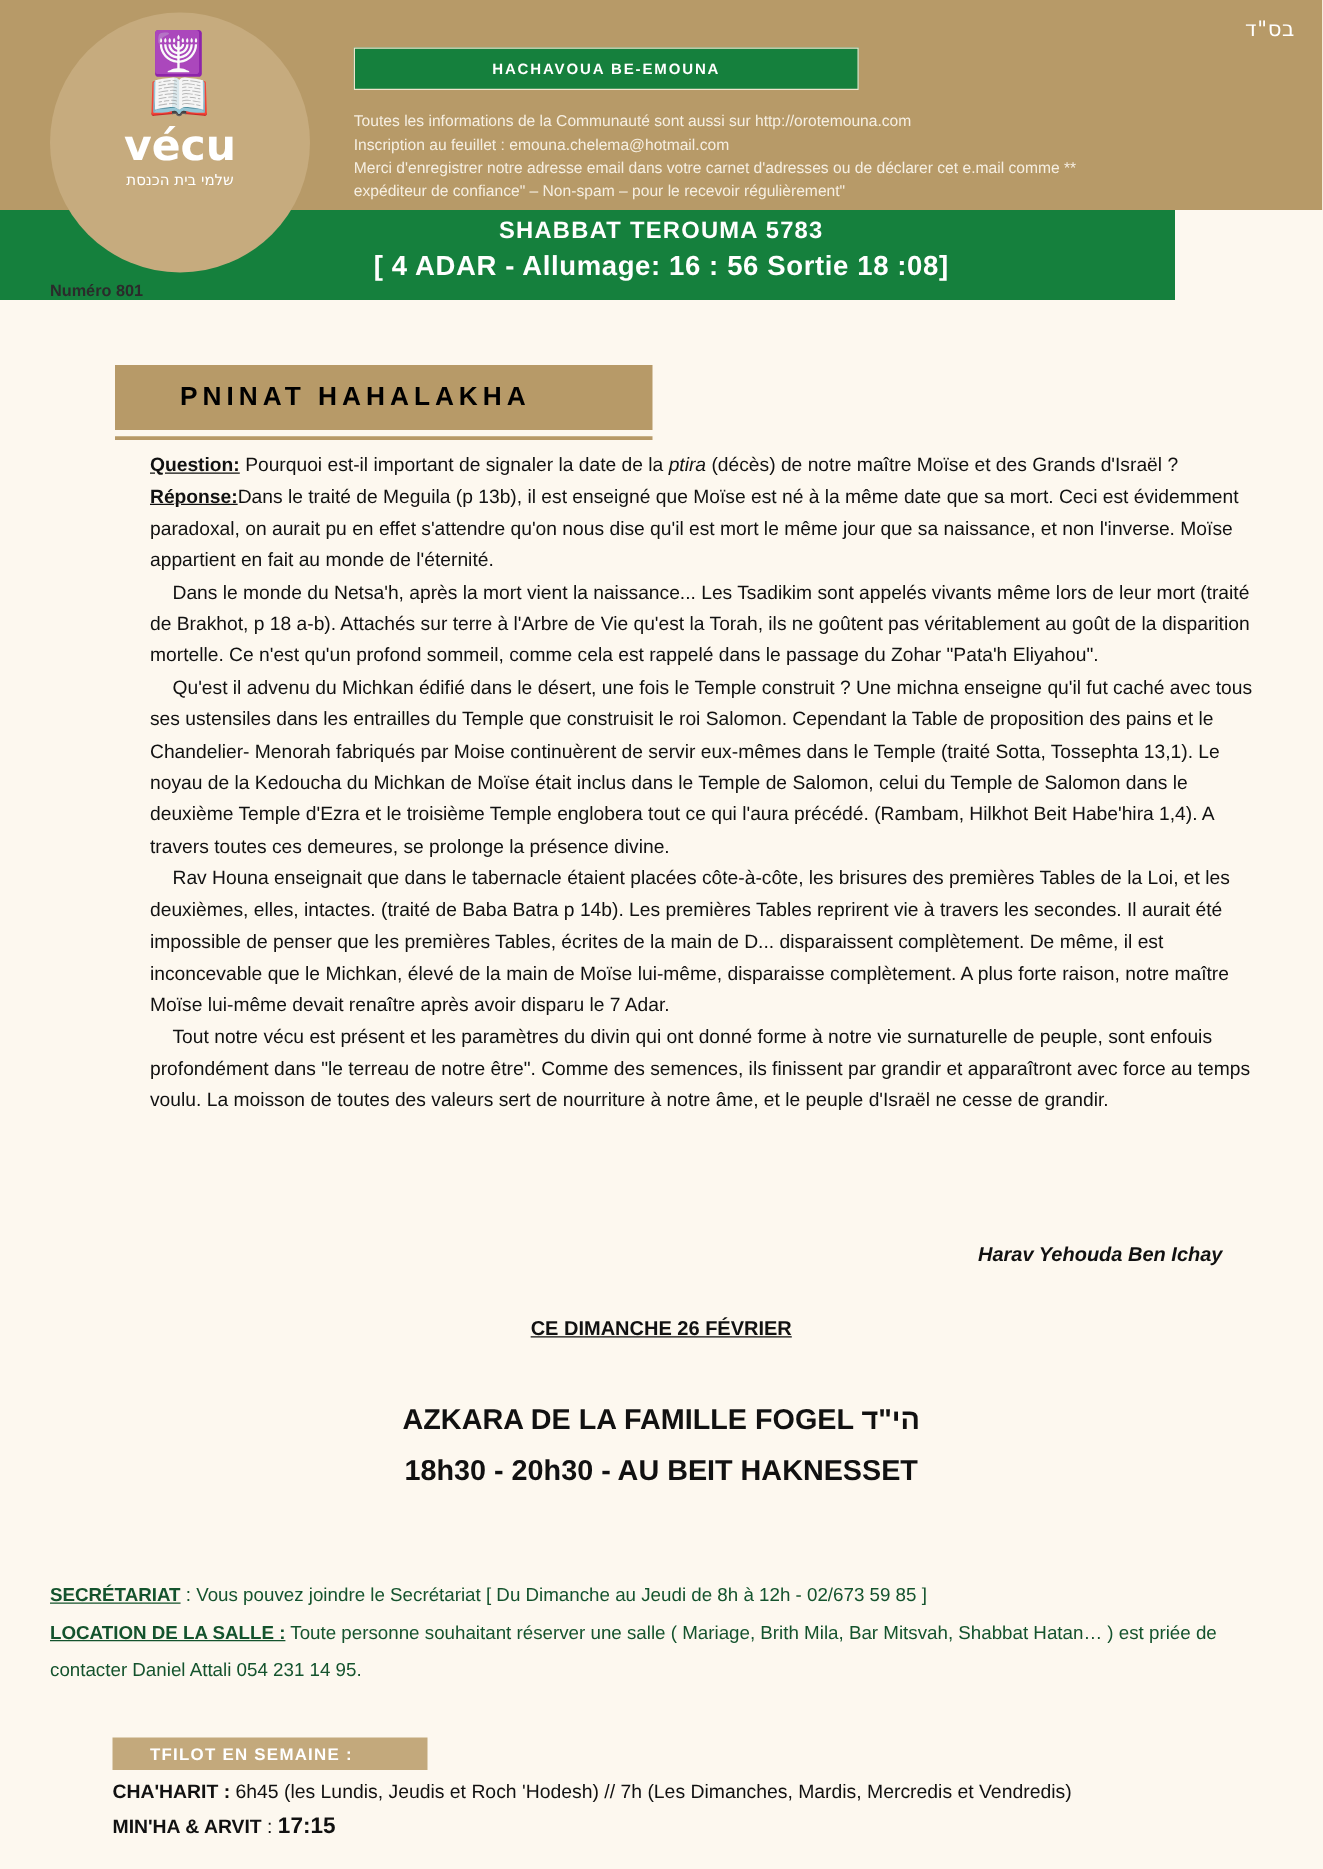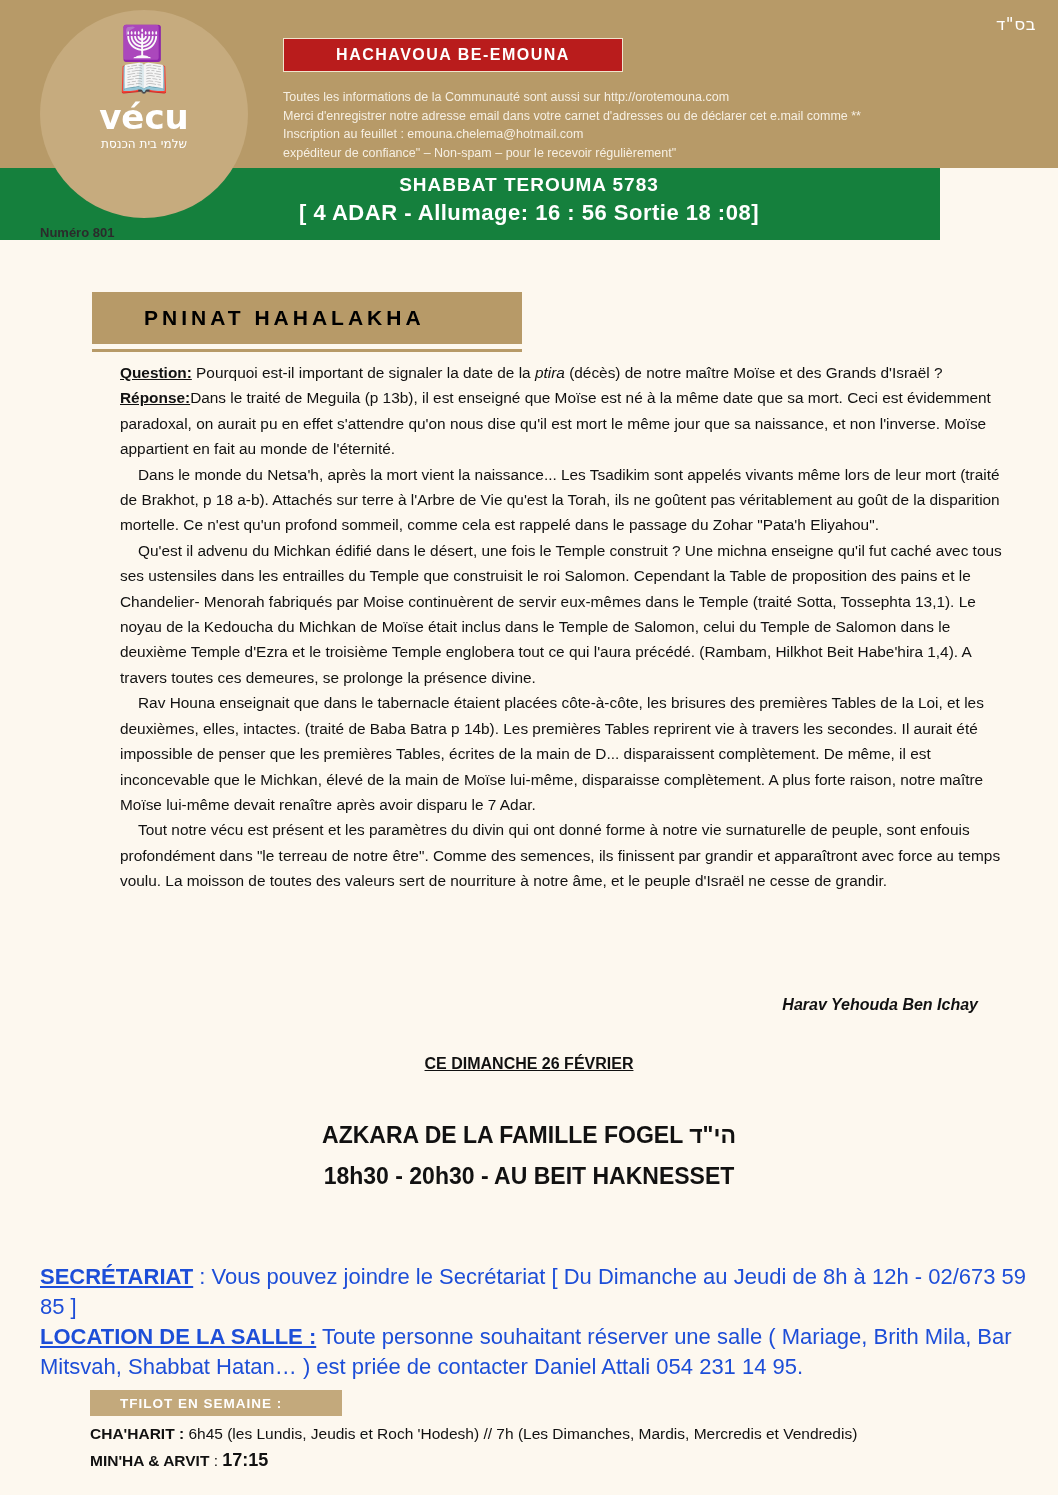--- a/index.html
+++ b/index.html
@@ -59,25 +59,25 @@
     line-height: 16px;
   }
   .logo-num {
     position: absolute; top: 215px; left: 0; width: 208px;
     text-align: left;
     font-size: 13px; font-weight: bold; color: #2b2b2b;
   }
 
   .hachavoua-box {
     position: absolute; top: 38px; left: 283px;
-    width: 340px; height: 34px;
+    width: 404px; height: 34px;
     border: 1px solid #f0e4cd;
-    background: #b91c1c;
-    color: #ffffff;
-    font-size: 16px; font-weight: bold;
+    background: #15803d;
+    color: #ffffff;
+    font-size: 12px; font-weight: bold;
     letter-spacing: 1.5px;
     display: flex; align-items: center; justify-content: center;
   }
   .header-lines {
     position: absolute; top: 88px; left: 283px;
     width: 700px;
     color: #f6efe2;
     font-size: 12.5px;
     line-height: 18.5px;
   }
@@ -159,23 +159,23 @@
     position: absolute; top: 1163px; left: 0; width: 1058px;
     text-align: center;
     font-size: 23px; font-weight: bold;
     color: #111111;
   }
 
   
   .info-block {
     position: absolute; top: 1262px; left: 40px;
     width: 990px;
-    font-size: 22px;
+    font-size: 15px;
     line-height: 30px;
-    color: #1d4ed8;
+    color: #14532d;
   }
 
   
   .tfilot-banner {
     position: absolute; top: 1390px; left: 90px;
     width: 252px; height: 26px;
     background: #c3a97c;
     color: #ffffff;
     display: flex; align-items: center;
     padding-left: 30px;
@@ -213,22 +213,22 @@
       <div class="logo-heb">vécu</div>
       <div class="logo-heb-sub">שלמי בית הכנסת</div>
     </div>
     <div class="logo-num">Numéro 801</div>
   </div>
 
   <div class="hachavoua-box">HACHAVOUA BE-EMOUNA</div>
 
   <div class="header-lines">
     <div>Toutes les informations de la Communauté sont aussi sur http://orotemouna.com</div>
+    <div>Inscription au feuillet : emouna.chelema@hotmail.com</div>
     <div>Merci d'enregistrer notre adresse email dans votre carnet d'adresses ou de déclarer cet e.mail comme **</div>
-    <div>Inscription au feuillet : emouna.chelema@hotmail.com</div>
     <div>expéditeur de confiance" – Non-spam – pour le recevoir régulièrement"</div>
   </div>
 
   <div class="navy-band">
     <div class="navy-title">SHABBAT  TEROUMA  5783</div>
     <div class="navy-sub">[ 4 ADAR  -   Allumage: 16 : 56  Sortie 18 :08]</div>
   </div>
 
   <div class="pninat-banner">PNINAT HAHALAKHA</div>
   <div class="pninat-underline"></div>

